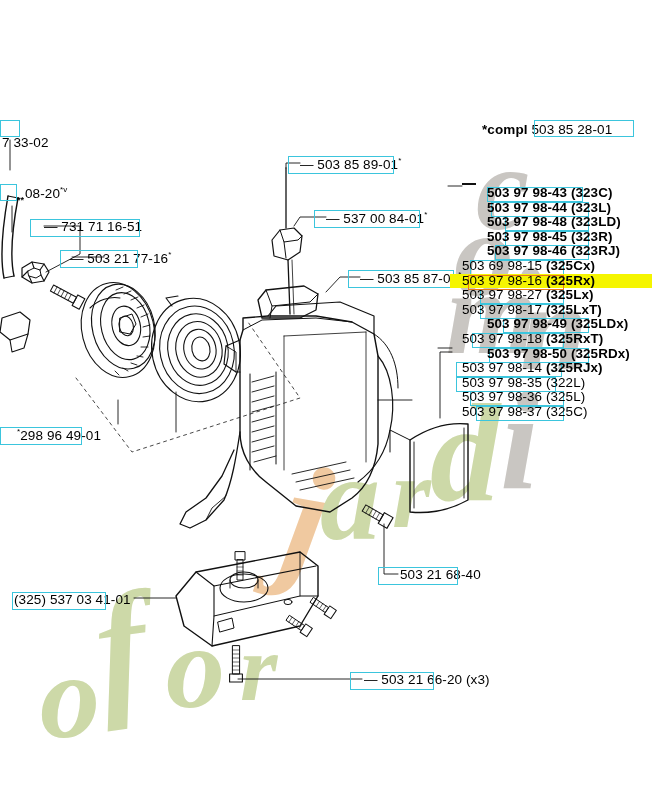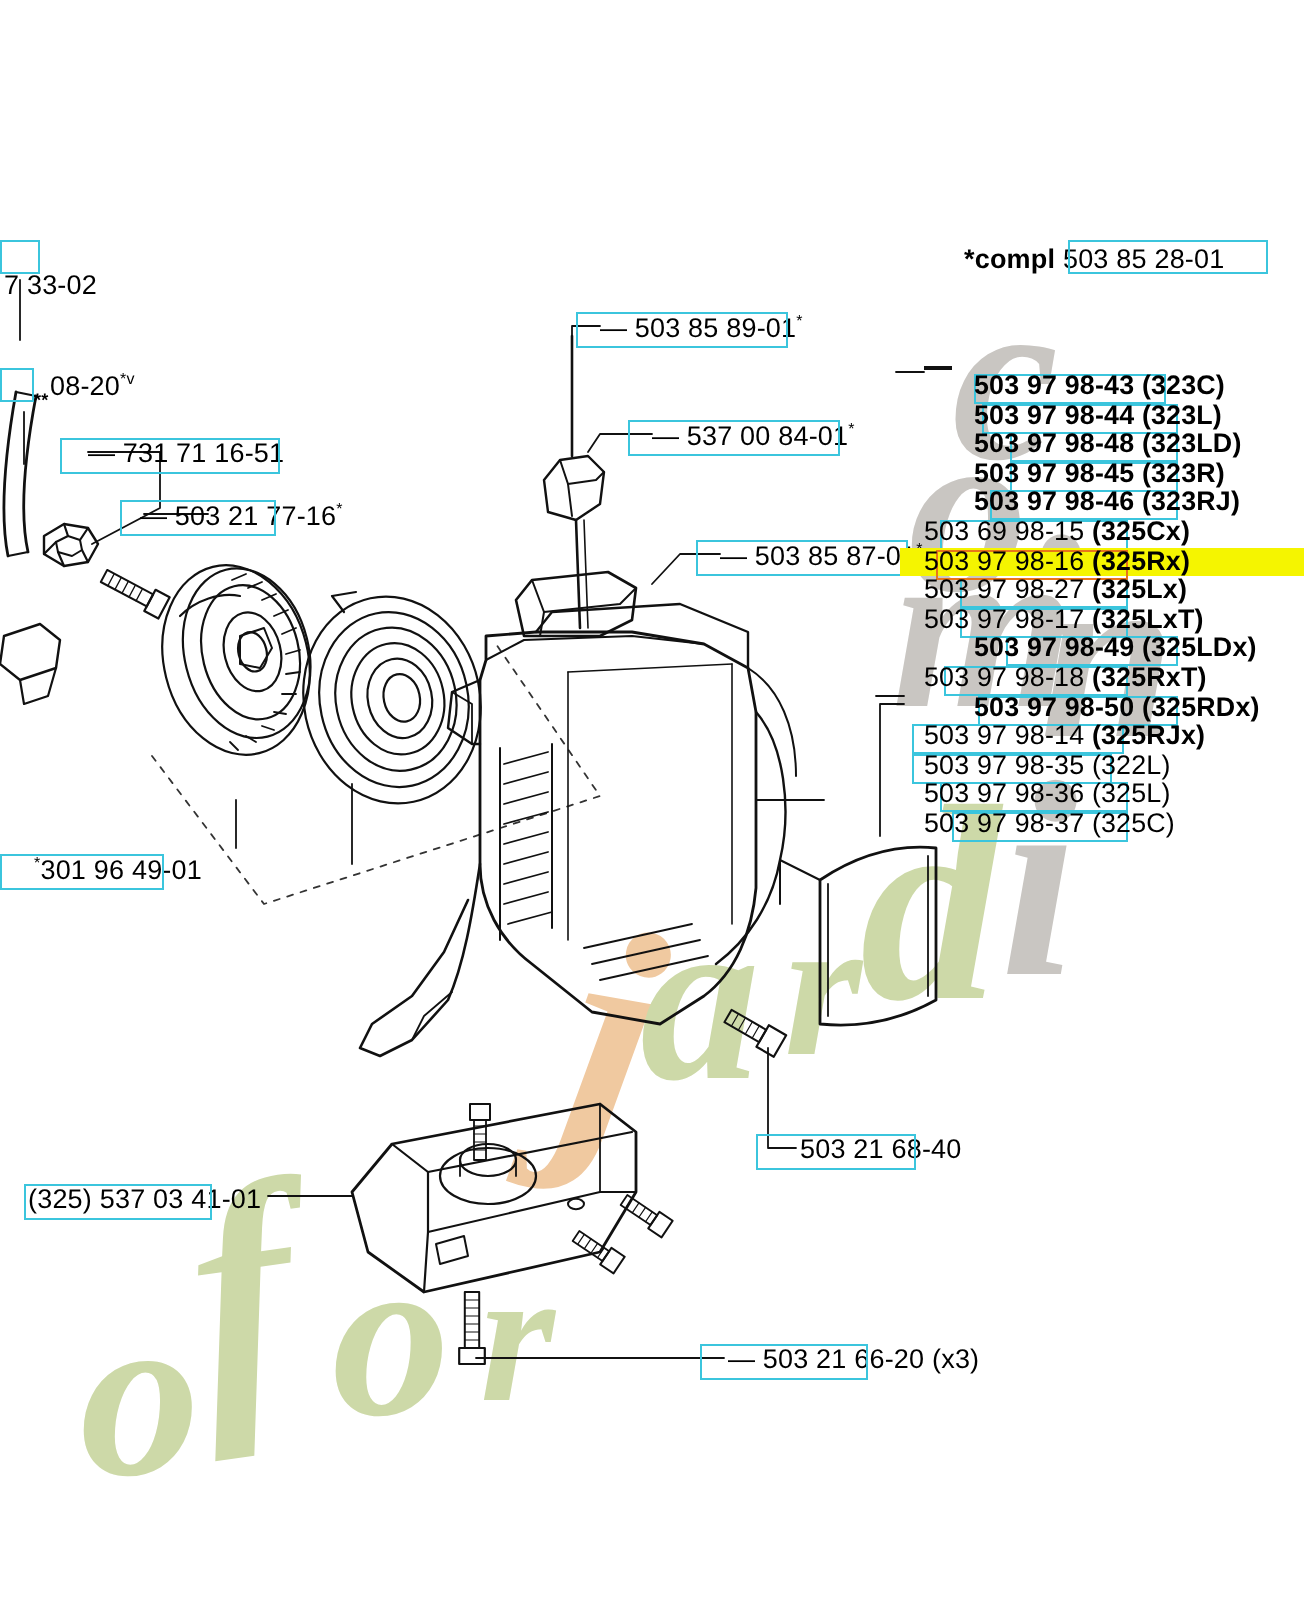--- a/index.html
+++ b/index.html
@@ -291,21 +291,21 @@
     <span style="letter-spacing:0">—</span> <span>537 00 84-01</span><span class="sup">*</span>
   </div>
   <div class="cbox" style="left:314px;top:210px;width:104px;height:16px;"></div>
 
   <div class="lbl" style="left:360px;top:271px;">
     <span style="letter-spacing:0">—</span> <span>503 85 87-01</span><span class="sup">*</span>
   </div>
   <div class="cbox" style="left:348px;top:270px;width:104px;height:16px;"></div>
 
   <div class="lbl" style="left:17px;top:428px;">
-    <span class="sup">*</span><span>301 96 49-01</span>
+    <span class="sup">*</span><span>298 96 49-01</span>
   </div>
   <div class="cbox" style="left:0px;top:427px;width:80px;height:16px;"></div>
 
   <div class="lbl" style="left:400px;top:568px;">
     <span>503 21 68-40</span>
   </div>
   <div class="cbox" style="left:378px;top:567px;width:78px;height:16px;"></div>
 
   <div class="lbl" style="left:14px;top:593px;">
     <span class="b">(325)</span>

